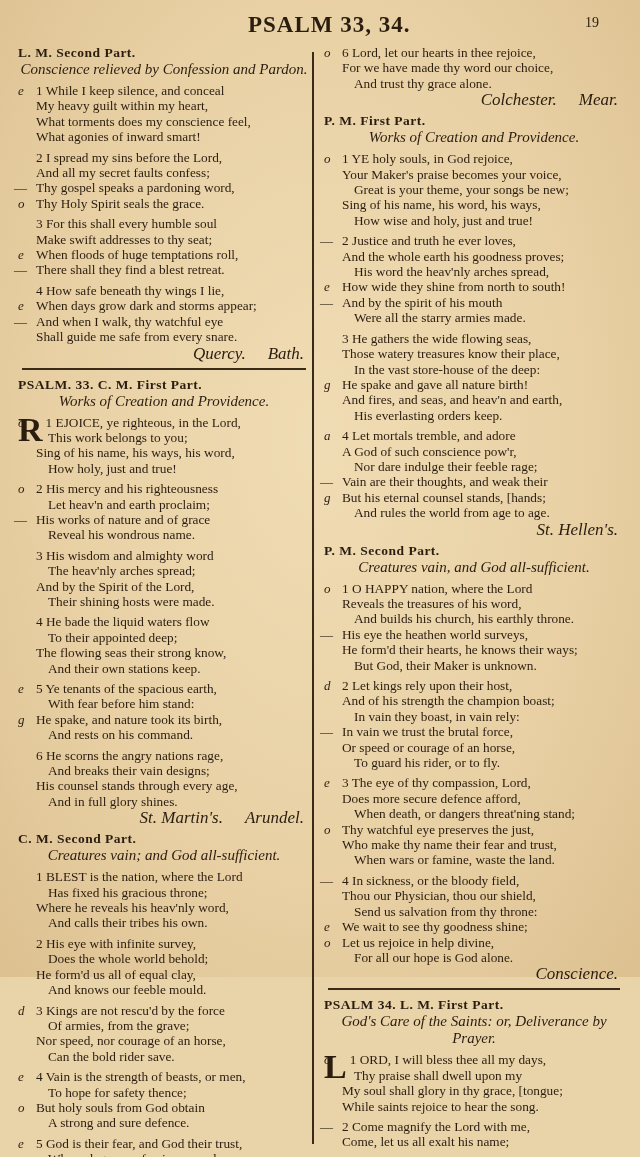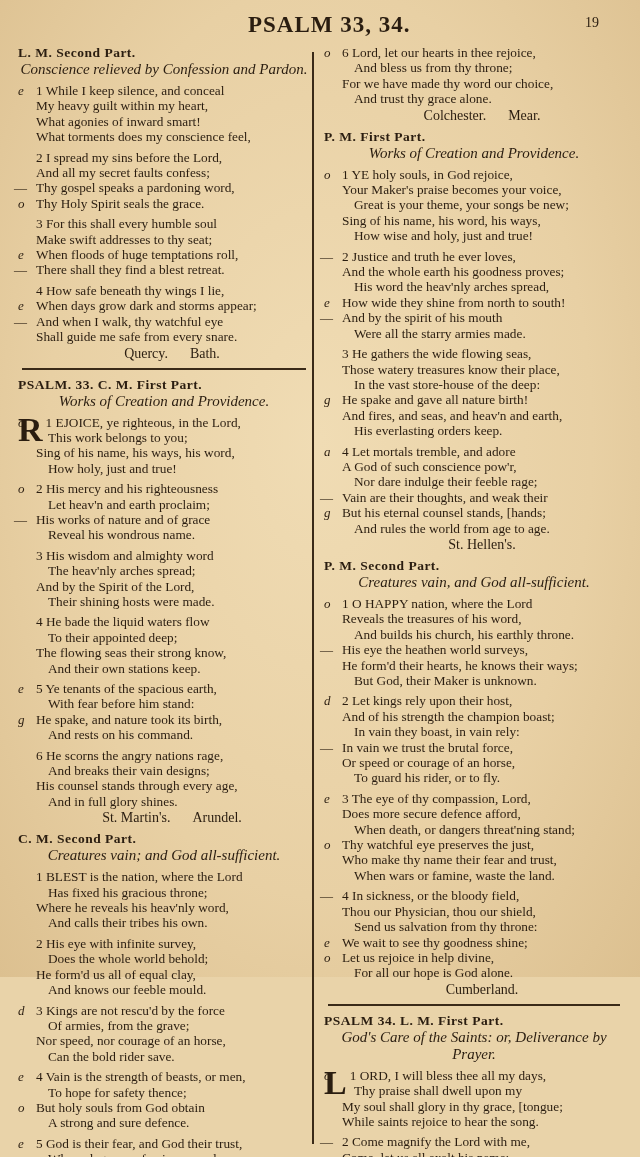--- a/index.html
+++ b/index.html
@@ -15,42 +15,42 @@
   .col-right{left:324px;width:300px;}
   .rule-v{position:absolute;left:312px;top:52px;width:2px;height:1092px;background:#3a2a18;}
   .sec-head{text-align:left;font-size:13.5px;font-weight:bold;letter-spacing:.5px;margin-top:4px;line-height:17px;}
   .sec-sub{text-align:center;font-style:italic;font-size:15px;line-height:17px;}
   .hr{height:2px;background:#3a2a18;margin:6px 4px 6px 4px;}
   .stanza{margin-top:5px;}
   .ln{position:relative;font-size:13.3px;line-height:15.4px;white-space:nowrap;padding-left:18px;}
   .ln.ind{padding-left:30px;}
   .mk{position:absolute;left:0;top:0;font-style:italic;font-size:13px;}
   .mk.dash{left:-4px;font-style:normal;}
-  .tunes{text-align:center;font-size:14px;line-height:17px;padding-right:6px;}
+  .tunes{text-align:right;font-style:italic;font-size:17px;line-height:17px;padding-right:6px;}
   .tunes span{margin-left:22px;}
   .drop{float:left;font-size:34px;line-height:28px;font-weight:bold;margin:1px 3px 0 0;}
 </style>
 </head>
 <body>
 
 <div class="page">
   <div class="header">
     <span class="running-title">PSALM 33, 34.</span>
     <span class="folio">19</span>
   </div>
   <div class="rule-v"></div>
   <div class="col col-left" id="col-left">
       <div class="section">
         <div class="sec-head">L. M.  Second Part.</div>
         <div class="sec-sub">Conscience relieved by Confession and Pardon.</div>
         <div class="stanza">
           <div class="ln"><span class="mk">e</span><span class="txt">1 While I keep silence, and conceal</span></div>
           <div class="ln"><span class="txt">My heavy guilt within my heart,</span></div>
+          <div class="ln"><span class="txt">What torments does my conscience feel,</span></div>
           <div class="ln"><span class="txt">What agonies of inward smart!</span></div>
-          <div class="ln"><span class="txt">What torments does my conscience feel,</span></div>
         </div>
         <div class="stanza">
           <div class="ln"><span class="txt">2 I spread my sins before the Lord,</span></div>
           <div class="ln"><span class="txt">And all my secret faults confess;</span></div>
           <div class="ln"><span class="mk dash">—</span><span class="txt">Thy gospel speaks a pardoning word,</span></div>
           <div class="ln"><span class="mk">o</span><span class="txt">Thy Holy Spirit seals the grace.</span></div>
         </div>
         <div class="stanza">
           <div class="ln"><span class="txt">3 For this shall every humble soul</span></div>
           <div class="ln"><span class="txt">Make swift addresses to thy seat;</span></div>
@@ -138,21 +138,20 @@
         <div class="stanza">
           <div class="ln"><span class="mk">e</span><span class="txt">5 God is their fear, and God their trust,</span></div>
           <div class="ln ind"><span class="txt">When plagues or famine spread;</span></div>
         </div>
       </div>
     </div>
   <div class="col col-right" id="col-right">
       <div class="section">
         <div class="stanza">
           <div class="ln"><span class="mk">o</span><span class="txt">6 Lord, let our hearts in thee rejoice,</span></div>
-          <div class="ln ind"><span class="txt">And bless us from thy throne;</span></div>
           <div class="ln"><span class="txt">For we have made thy word our choice,</span></div>
           <div class="ln ind"><span class="txt">And trust thy grace alone.</span></div>
         </div>
         <div class="tunes"><span>Colchester.</span><span>Mear.</span></div>
       </div>
       <div class="section">
         <div class="sec-head">P. M.  First Part.</div>
         <div class="sec-sub">Works of Creation and Providence.</div>
         <div class="stanza">
           <div class="ln"><span class="mk">o</span><span class="txt">1 YE holy souls, in God rejoice,</span></div>
@@ -215,21 +214,21 @@
           <div class="ln ind"><span class="txt">When wars or famine, waste the land.</span></div>
         </div>
         <div class="stanza">
           <div class="ln"><span class="mk dash">—</span><span class="txt">4 In sickness, or the bloody field,</span></div>
           <div class="ln"><span class="txt">Thou our Physician, thou our shield,</span></div>
           <div class="ln ind"><span class="txt">Send us salvation from thy throne:</span></div>
           <div class="ln"><span class="mk">e</span><span class="txt">We wait to see thy goodness shine;</span></div>
           <div class="ln"><span class="mk">o</span><span class="txt">Let us rejoice in help divine,</span></div>
           <div class="ln ind"><span class="txt">For all our hope is God alone.</span></div>
         </div>
-        <div class="tunes"><span>Cumberland.</span></div>
+        <div class="tunes"><span>Conscience.</span></div>
       </div>
       <div class="section">
         <div class="hr"></div>
         <div class="sec-head">PSALM 34.  L. M.  First Part.</div>
         <div class="sec-sub">God's Care of the Saints: or, Deliverance by Prayer.</div>
         <div class="stanza">
           <span class="drop">L</span>
           <div class="ln"><span class="mk">o</span><span class="txt">1 ORD, I will bless thee all my days,</span></div>
           <div class="ln ind"><span class="txt">Thy praise shall dwell upon my</span></div>
           <div class="ln"><span class="txt">My soul shall glory in thy grace,    [tongue;</span></div>

